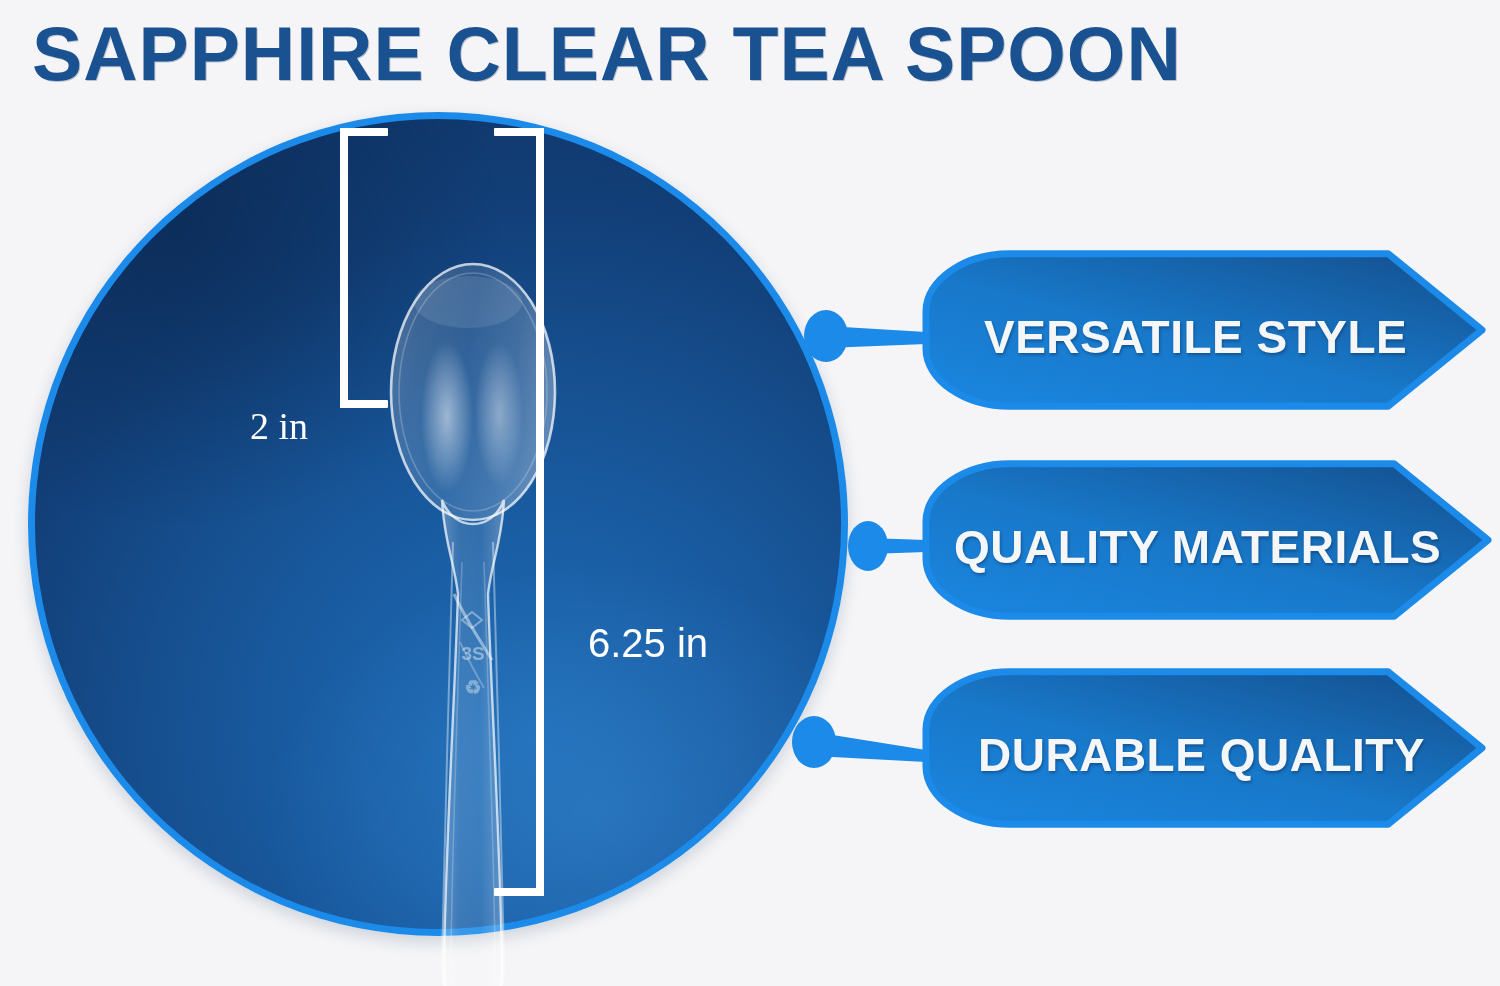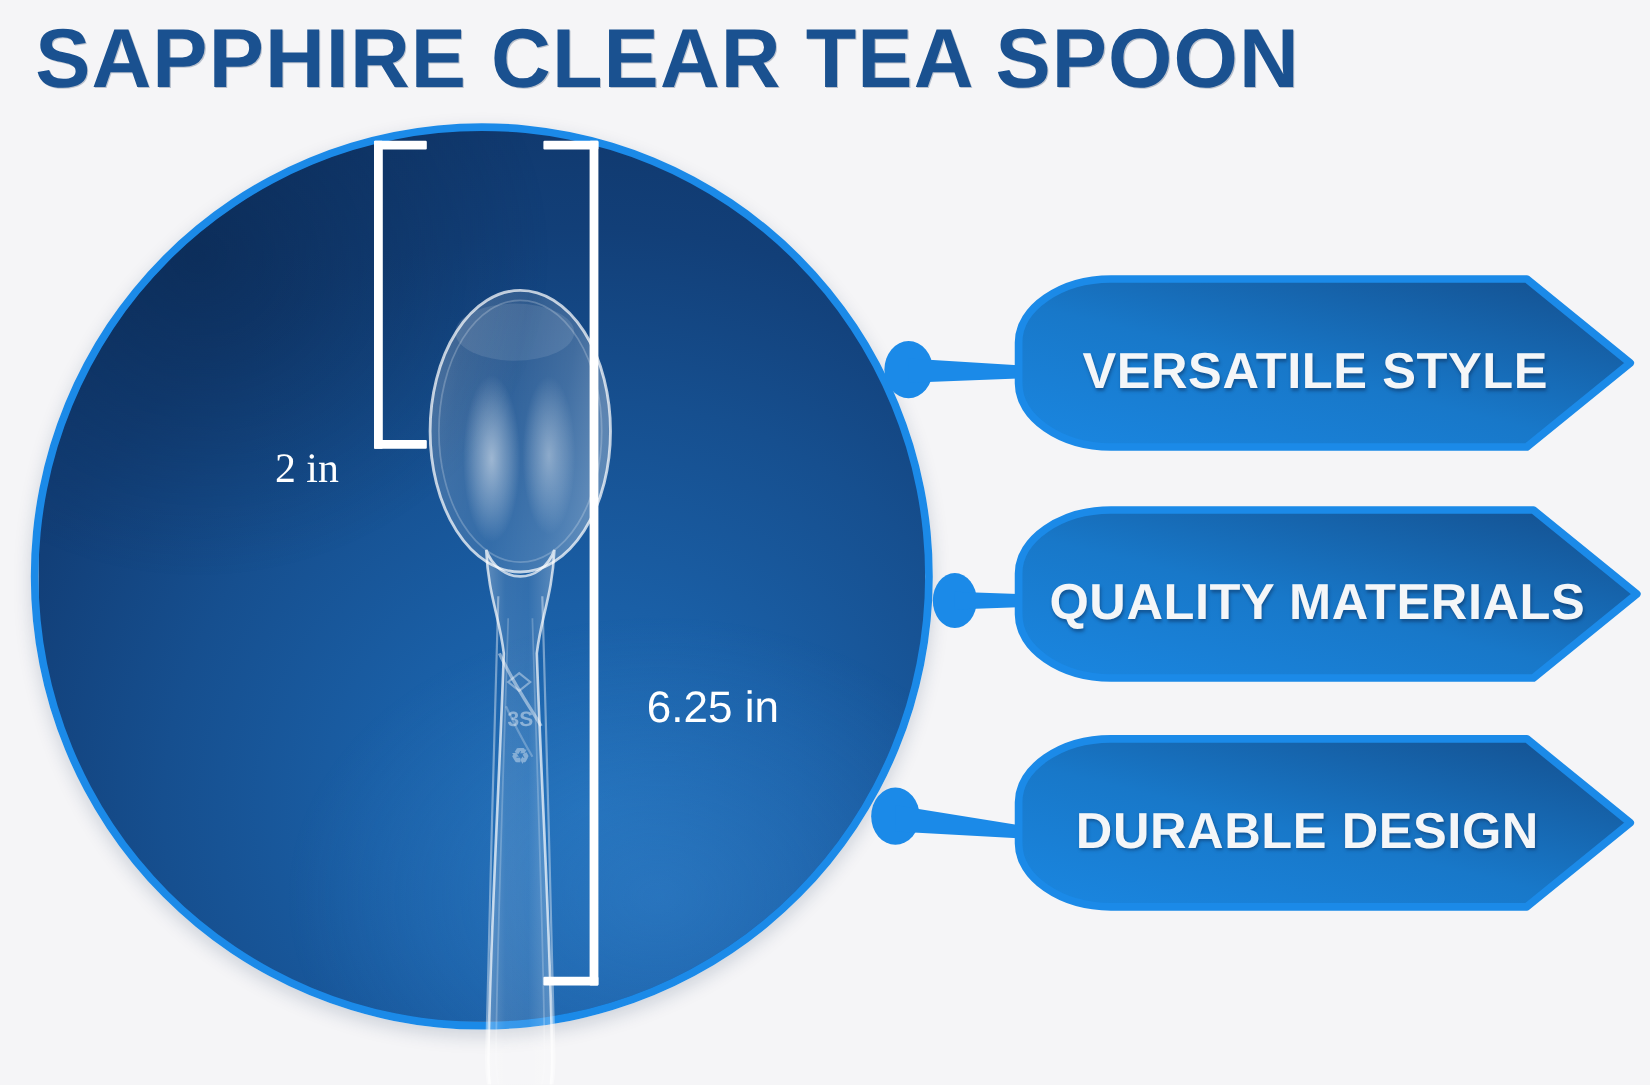--- a/index.html
+++ b/index.html
@@ -273,17 +273,17 @@
         <defs>
           <linearGradient id="bg3" x1="0.05" y1="1" x2="0.95" y2="0">
             <stop offset="0%" stop-color="#1a86e0"></stop>
             <stop offset="45%" stop-color="#1878c9"></stop>
             <stop offset="100%" stop-color="#14508f"></stop>
           </linearGradient>
         </defs>
         <path d="M88,4 H466 L560,87.5 L466,171 H88
                  C42,171 4,142 4,108 V67 C4,33 42,4 88,4 Z" fill="url(#bg3)" stroke="#1b8ae8" stroke-width="7" stroke-linejoin="round" vector-effect="non-scaling-stroke"></path>
       </svg>
-      <div class="banner-text">DURABLE DESIGN</div>
+      <div class="banner-text">DURABLE QUALITY</div>
     </div>
 
   </div>
 </div>
 
 </body></html>

